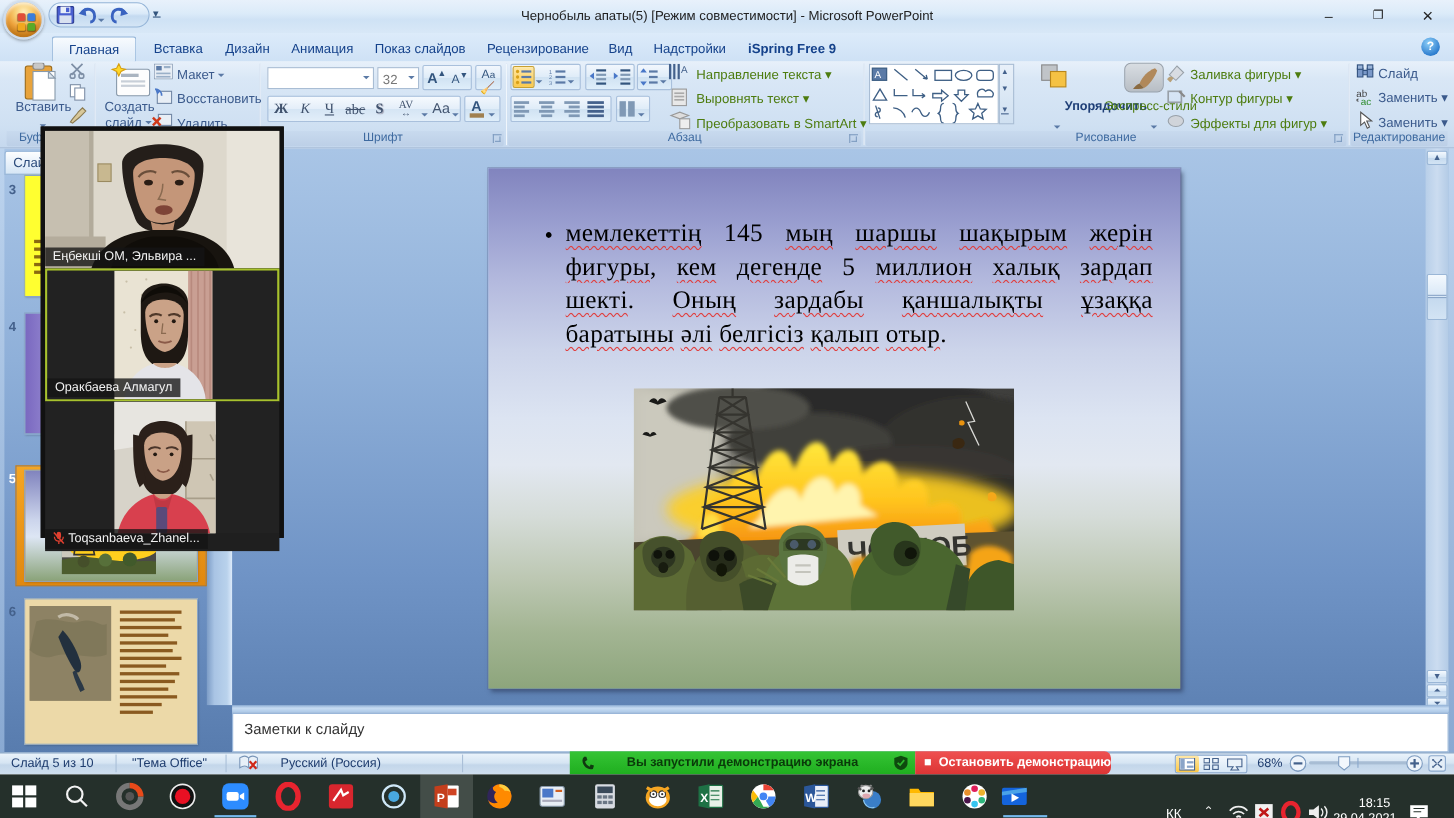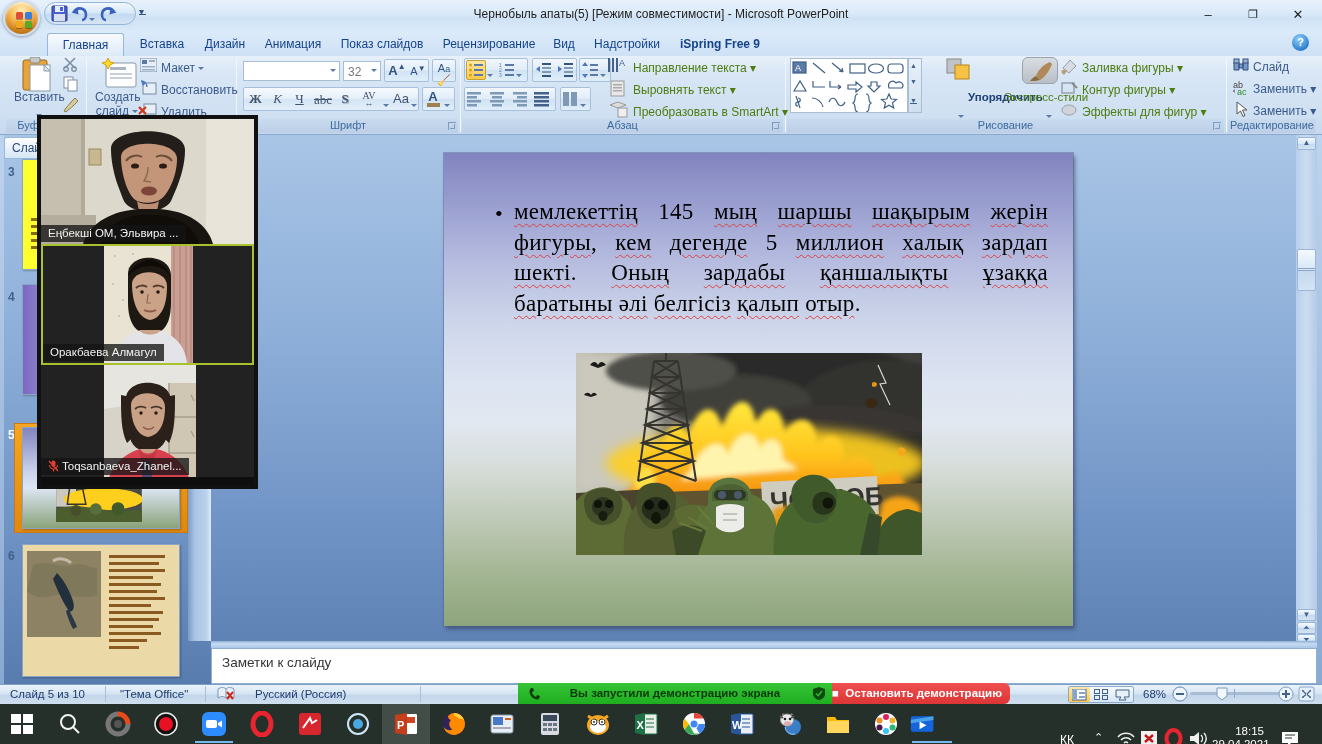--- a/index.html
+++ b/index.html
@@ -58,21 +58,21 @@
 #splitter{left:211px;top:641px;width:1106px;height:7px;background:linear-gradient(180deg,#8fafd5,#c7dcf2 40%,#a9c6e6)}
 #notes{left:211px;top:648px;width:1106px;height:36px;background:#fff;border:1px solid #8fafd5}
 #notestext{left:222px;top:655px;font-size:13.5px;color:#333}
 
 
 #statusbar{left:0;top:684px;width:1322px;height:20px;background:linear-gradient(180deg,#eaf3fb 0%,#d6e5f3 45%,#c3d6ea 55%,#cfdfef 100%);border-top:1px solid #7e9fc4;font-size:11.5px;color:#1e3c6e}
 .sbsep{position:absolute;top:686px;height:16px;width:1px;background:#aabfd8}
 
 
 #zoombanner{left:518px;top:683px;width:314px;height:21px;background:linear-gradient(180deg,#35c435,#1fae1f);color:#0a3a0a;font-size:11.5px;font-weight:bold;text-align:center;line-height:21px}
-#stopshare{left:832px;top:683px;width:178px;height:21px;background:linear-gradient(180deg,#ef5050,#dc3535);border-radius:0 6px 6px 0;color:#fff;font-size:11.5px;font-weight:bold;text-align:left;line-height:21px}
+#stopshare{left:832px;top:683px;width:178px;height:21px;background:linear-gradient(180deg,#ef5050,#dc3535);border-radius:0 6px 6px 0;color:#fff;font-size:11.5px;font-weight:bold;text-align:right;line-height:21px}
 
 
 #taskbar{left:0;top:704px;width:1322px;height:40px;background:#25302b}
 .tbicon{position:absolute;top:711px;width:26px;height:26px}
 .tbactive{position:absolute;top:704px;width:48px;height:40px;background:rgba(255,255,255,.14)}
 .tbline{position:absolute;top:741px;height:2px;background:#76b9ed}
 #tray{position:absolute;left:0;top:17px;width:1160px;height:744px;pointer-events:none;color:#fff}
 
 
 #zoomoverlay{left:37px;top:115px;width:221px;height:374px;background:#0e0e0e;border:4px solid #111;z-index:50}
@@ -824,21 +824,21 @@
       <circle cx="99" cy="46" r="1.8" fill="#241a12"></circle>
           <circle cx="115" cy="46" r="1.8" fill="#241a12"></circle>
       <path d="M105 48 L104 57 L108 57" stroke="#8a6a50" stroke-width="1.2" fill="none"></path>
       <path d="M101 64 C104 66 110 66 113 64" stroke="#8a5a48" stroke-width="1.8" fill="none"></path>
       <path d="M85 30 C88 20 100 14 107 14 C114 14 124 20 127 30 C122 22 115 20 107 20 C99 20 90 24 85 30 Z" fill="#0f0c08"></path>
       <path d="M70 117 C72 96 88 86 100 84 L114 84 C126 86 142 96 144 117 Z" fill="#e4e4e8"></path>
       <path d="M96 84 C100 90 114 90 118 84" fill="#caa287"></path>
     </svg>
     <div class="nametag">Оракбаева Алмагул</div>
   </div>
-  <div class="vtile" id="vt3" style="top:246px;height:112px">
+  <div class="vtile" id="vt3" style="top:246px;height:136px">
     <svg width="213" height="120" viewBox="0 0 213 120">
       <rect width="213" height="120" fill="#222"></rect>
       <rect x="63" y="0" width="92" height="120" fill="#d7d3c9"></rect>
       <path d="M63 0 L155 0 L155 30 L63 44 Z" fill="#e7e5e0"></path>
       <rect x="128" y="18" width="27" height="102" fill="#cfc6b4"></rect>
       <path d="M128 18 v102 M128 52 h27 M128 88 h27 M150 30 l3 6 M150 66 l3 6" stroke="#a89e8a" stroke-width="1.5" fill="none"></path>
       <path d="M85 34 C85 12 130 12 130 36 L128 62 C126 78 120 86 107 86 C94 86 88 78 87 62 Z" fill="#2b201a"></path>
       <path d="M80 30 C80 50 80 66 86 78 L92 72 C88 60 88 44 90 32 Z" fill="#2b201a"></path>
       <path d="M134 30 C134 50 134 66 128 78 L122 72 C126 60 126 44 124 32 Z" fin="#2b201a" fill="#2b201a"></path>
       <path d="M90 40 C90 24 124 24 124 42 C124 58 119 70 107 72 C95 70 90 56 90 40 Z" fill="#c9a186"></path>

